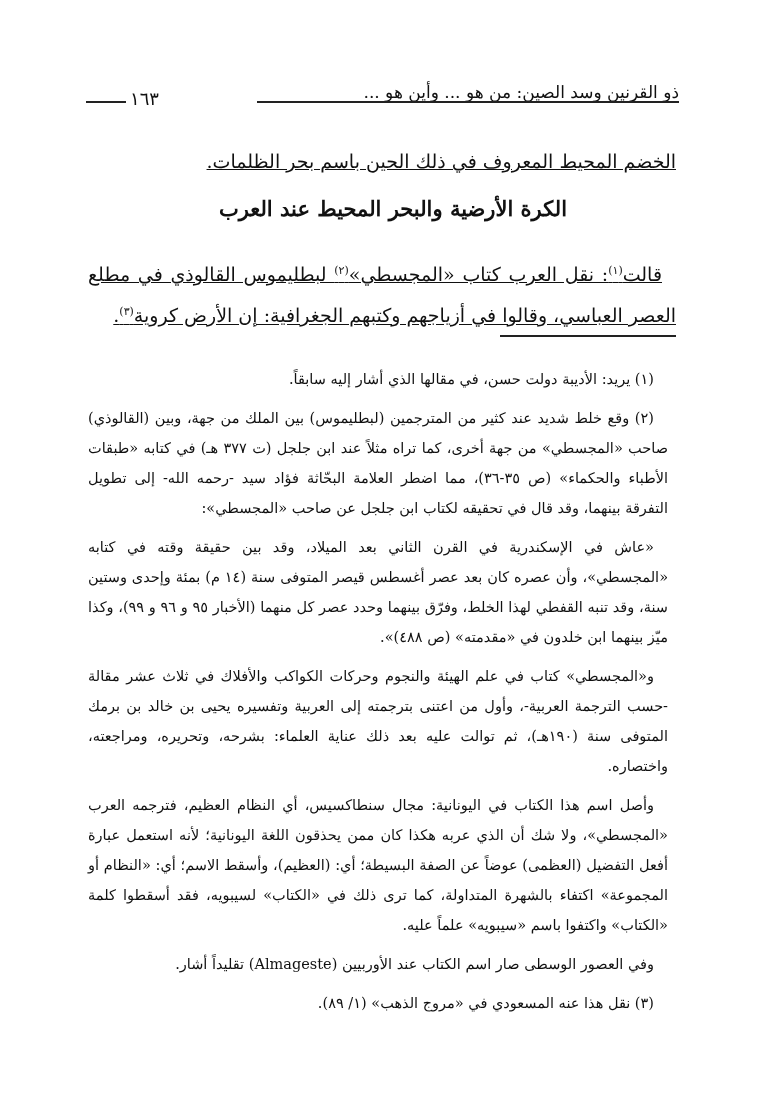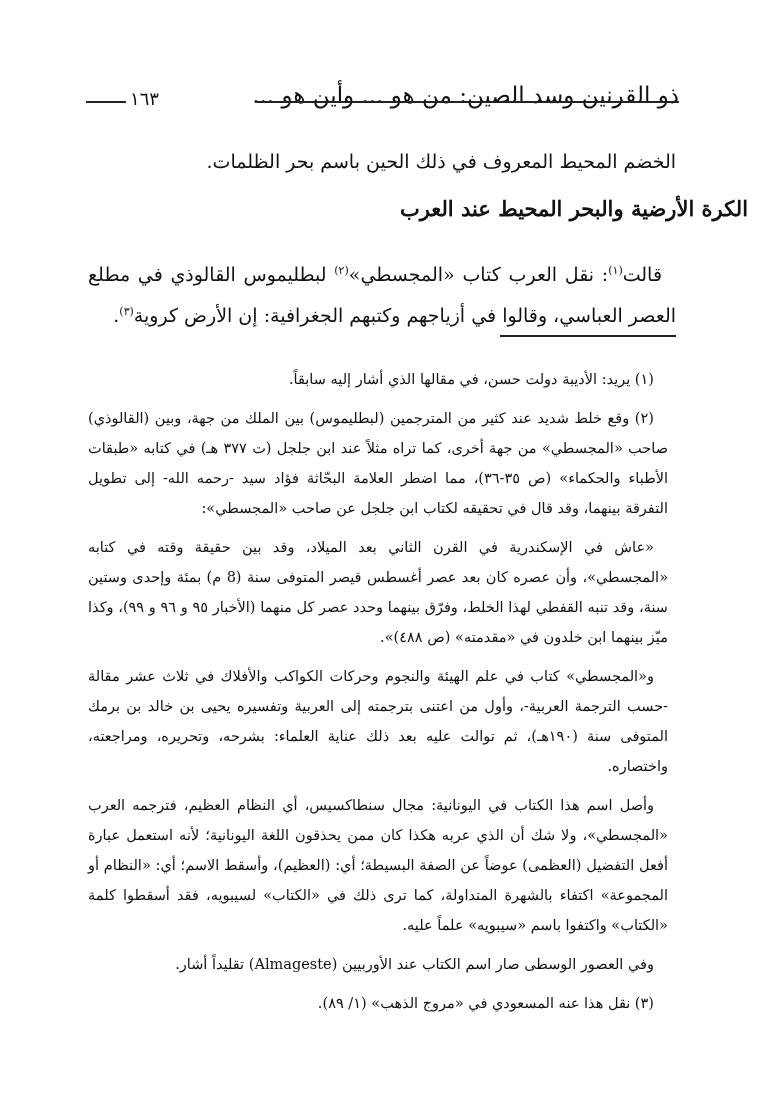--- a/index.html
+++ b/index.html
@@ -25,21 +25,21 @@
       position: absolute;
       right: 85px;
       top: 80px;
       width: 590px;
       height: 36px;
     }
     .running-title {
       position: absolute;
       right: 0;
       top: 2px;
-      font-size: 23px;
+      font-size: 17px;
       white-space: nowrap;
     }
     .head-rule {
       position: absolute;
       top: 101px;
       height: 1.5px;
       background: #222;
     }
     .head-rule.right { right: 85px; width: 422px; }
     .head-rule.left  { left: 86px; width: 40px; }
@@ -55,25 +55,26 @@
     .text-block {
       position: absolute;
       right: 88px;
       width: 588px;
       text-align: justify;
       text-align-last: right;
     }
     .body-line {
       font-size: 19px;
       line-height: 36px;
+      text-decoration: underline;
     }
     .heading {
       position: absolute;
-      left: 0; right: 16px;
-      text-align: right;
+      left: 0; right: 0;
+      text-align: center;
       font-size: 21px;
       font-weight: bold;
       padding-left: 22px;
     }
     sup { font-size: 11px; }
 
     .fn-rule {
       position: absolute;
       left: 500px;
       width: 176px;
@@ -106,20 +107,20 @@
 
   <div class="text-block body-line indent" style="top:252px; line-height:38px;margin-left:38px;">
     <span>قالت</span><sup>(١)</sup><span>: نقل العرب كتاب «المجسطي»</span><sup>(٢)</sup><span> لبطليموس القالوذي في مطلع العصر العباسي، وقالوا في أزياجهم وكتبهم الجغرافية: إن الأرض كروية</span><sup>(٣)</sup><span>.</span>
   </div>
 
   <div class="fn-rule"></div>
 
   <div class="text-block" style="top:364px;">
     <p class="fn indent">(١) يريد: الأديبة دولت حسن، في مقالها الذي أشار إليه سابقاً.</p>
     <p class="fn indent">(٢) وقع خلط شديد عند كثير من المترجمين (لبطليموس) بين الملك من جهة، وبين (القالوذي) صاحب «المجسطي» من جهة أخرى، كما تراه مثلاً عند ابن جلجل (ت ٣٧٧ هـ) في كتابه «طبقات الأطباء والحكماء» (ص ٣٥-٣٦)، مما اضطر العلامة البحّاثة فؤاد سيد -رحمه الله- إلى تطويل التفرقة بينهما، وقد قال في تحقيقه لكتاب ابن جلجل عن صاحب «المجسطي»:</p>
-    <p class="fn indent">«عاش في الإسكندرية في القرن الثاني بعد الميلاد، وقد بين حقيقة وقته في كتابه «المجسطي»، وأن عصره كان بعد عصر أغسطس قيصر المتوفى سنة (8 م) بمئة وإحدى وستين سنة، وقد تنبه القفطي لهذا الخلط، وفرّق بينهما وحدد عصر كل منهما (الأخبار ٩٥ و ٩٦ و ٩٩)، وكذا ميّز بينهما ابن خلدون في «مقدمته» (ص ٤٨٨)».</p>
+    <p class="fn indent">«عاش في الإسكندرية في القرن الثاني بعد الميلاد، وقد بين حقيقة وقته في كتابه «المجسطي»، وأن عصره كان بعد عصر أغسطس قيصر المتوفى سنة (١٤ م) بمئة وإحدى وستين سنة، وقد تنبه القفطي لهذا الخلط، وفرّق بينهما وحدد عصر كل منهما (الأخبار ٩٥ و ٩٦ و ٩٩)، وكذا ميّز بينهما ابن خلدون في «مقدمته» (ص ٤٨٨)».</p>
     <p class="fn indent">و«المجسطي» كتاب في علم الهيئة والنجوم وحركات الكواكب والأفلاك في ثلاث عشر مقالة -حسب الترجمة العربية-، وأول من اعتنى بترجمته إلى العربية وتفسيره يحيى بن خالد بن برمك المتوفى سنة (١٩٠هـ)، ثم توالت عليه بعد ذلك عناية العلماء: بشرحه، وتحريره، ومراجعته، واختصاره.</p>
     <p class="fn indent">وأصل اسم هذا الكتاب في اليونانية: مجال سنطاكسيس، أي النظام العظيم، فترجمه العرب «المجسطي»، ولا شك أن الذي عربه هكذا كان ممن يحذقون اللغة اليونانية؛ لأنه استعمل عبارة أفعل التفضيل (العظمى) عوضاً عن الصفة البسيطة؛ أي: (العظيم)، وأسقط الاسم؛ أي: «النظام أو المجموعة» اكتفاء بالشهرة المتداولة، كما ترى ذلك في «الكتاب» لسيبويه، فقد أسقطوا كلمة «الكتاب» واكتفوا باسم «سيبويه» علماً عليه.</p>
     <p class="fn indent">وفي العصور الوسطى صار اسم الكتاب عند الأوربيين (Almageste) تقليداً أشار.</p>
     <p class="fn indent">(٣) نقل هذا عنه المسعودي في «مروج الذهب» (١/ ٨٩).</p>
   </div>
 
 </div>
 
 </body></html>

